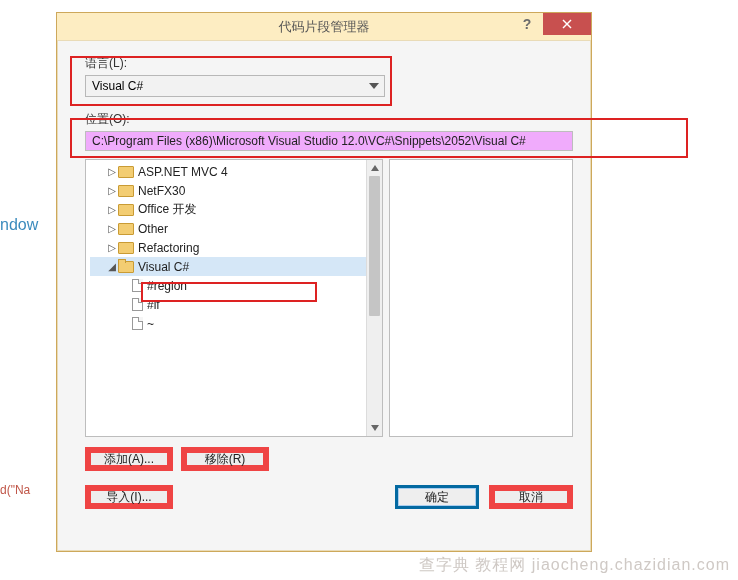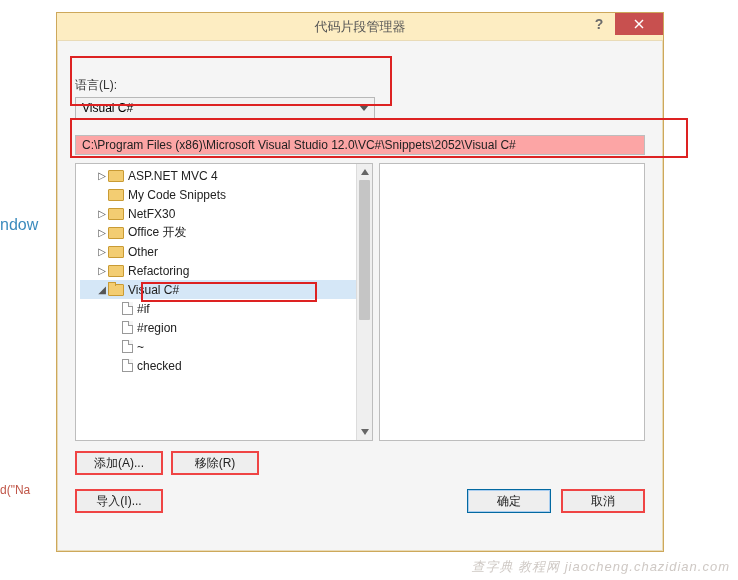--- a/index.html
+++ b/index.html
@@ -1,41 +1,41 @@
 <!DOCTYPE html>
 <html><head>
 <meta charset="utf-8">
 <style>
   * { box-sizing: border-box; font-family: "Microsoft YaHei", "Segoe UI", Tahoma, sans-serif; font-size: 12px; }
   body { margin:0; width:738px; height:580px; background:#fff; position:relative; overflow:hidden; }
   .bg-text-1 { position:absolute; left:0; top:200px; color:#3b8bbd; font-size:16px;margin-top:16px; }
   .bg-text-2 { position:absolute; left:0; top:480px; color:#9b6b53; font-size:16px; }
   .bg-text-2 span { color:#c05648; }
-  .watermark { position:absolute; right:8px; bottom:4px; color:#cfc9c5; font-size:13px; font-style:italic; letter-spacing:1px; }
+  .watermark { position:absolute; right:8px; bottom:4px; color:#cfc9c5; font-size:16px; letter-spacing:1px; }
 
-  .dlg { position:absolute; left:56px; top:12px; width:608px; height:540px; border:1px solid #cda85b; background:#f5f5f5; box-shadow:0 0 0 1px #e9dbb7 inset; }
+  .dlg { position:absolute; left:56px; top:12px; width:536px; height:540px; border:1px solid #cda85b; background:#f5f5f5; box-shadow:0 0 0 1px #e9dbb7 inset; }
   .titlebar { height:28px; background:#fdedc2; border-bottom:1px solid #e9dbb7; display:flex; align-items:center; position:relative; }
   .title { flex:1; text-align:center; color:#555; font-size:13px; }
   .winbtns { display:flex; position:absolute; right:0; top:0; height:22px; }
   .winbtn { width:40px; height:22px; display:flex; align-items:center; justify-content:center; color:#777; }
   .winbtn.help { font-weight:bold; font-size:14px; color:#6b6b6b; width:32px; }
   .winbtn.close { background:#c8504f; color:#fff; width:48px; }
   .winbtn.close svg { stroke:#fff; }
 
-  .content { padding:14px 18px 12px 18px;margin-top:22px; }
+  .content { padding:14px 18px 12px 28px; }
   .lbl { color:#333; margin-bottom:3px; }
 
   .combo { width:300px; height:22px; border:1px solid #b8b8b8; background:#f2f2f2; display:flex; align-items:center; padding:0 4px 0 6px; justify-content:space-between; }
   .combo .chev { width:12px; }
 
   .red-box-1 { position:absolute; left:70px; top:56px; width:322px; height:50px; border:2px solid #d22; pointer-events:none; }
   .red-box-2 { position:absolute; left:70px; top:118px; width:618px; height:40px; border:2px solid #d22; pointer-events:none; }
   .red-box-3 { position:absolute; left:141px; top:282px; width:176px; height:20px; border:2px solid #d22; pointer-events:none; }
 
-  .path { width:100%; height:20px; border:1px solid #bdbdbd; background:#fca5a5; padding:2px 6px; margin-top:2px; color:#222; }
+  .path { width:100%; height:20px; border:1px solid #bdbdbd; background:#f0abfc; padding:2px 6px; margin-top:2px; color:#222; }
 
   .panes { display:flex; gap:6px; margin-top:8px; height:278px; }
   .tree-wrap { width:298px; border:1px solid #bdbdbd; background:#fff; position:relative; overflow:hidden; }
   .right-pane { flex:1; border:1px solid #bdbdbd; background:#fff; }
   .tree { padding:2px 0 2px 4px; }
   .node { display:flex; align-items:center; height:19px; white-space:nowrap; color:#222; }
   .exp { width:12px; text-align:center; color:#555; font-size:10px; }
   .exp.blank { visibility:hidden; }
   .folder { width:16px; height:12px; background:#f3cd72; border:1px solid #c99b34; border-radius:1px; margin-right:4px; position:relative; }
   .folder.open::before { content:""; position:absolute; left:-1px; top:-3px; width:6px; height:3px; background:#f3cd72; border:1px solid #c99b34; border-bottom:none; border-radius:1px 1px 0 0;}
@@ -44,22 +44,22 @@
   .node.sel { background:#d5e7f7; }
   .ind1 { padding-left:16px; }
   .ind2 { padding-left:30px; }
 
   .vscroll { position:absolute; right:0; top:0; bottom:0; width:16px; background:#efefef; border-left:1px solid #dcdcdc; }
   .vscroll .arrow { height:16px; display:flex; align-items:center; justify-content:center; }
   .vscroll .thumb { position:absolute; left:2px; right:2px; top:16px; height:140px; background:#c5c5c5; border-radius:1px; }
 
   .btnrow { display:flex; gap:8px; margin-top:10px; }
   .btnrow2 { display:flex; margin-top:14px; }
-  .btn { min-width:88px; height:24px; border:2px solid #ef4444; background:#eee; display:flex; align-items:center; justify-content:center; color:#222; padding:0 10px; }
-  .btn.def { border:1px solid #0369a1; box-shadow:0 0 0 1px #a9cdef inset; }
+  .btn { min-width:88px; height:24px; border:6px solid #ef4444; background:#eee; display:flex; align-items:center; justify-content:center; color:#222; padding:0 10px; }
+  .btn.def { border:3px solid #0369a1; box-shadow:0 0 0 1px #a9cdef inset; }
   .spacer { flex:1; }
 </style>
 </head>
 <body>
 
 <div class="bg-text-1">ndow</div>
 <div class="bg-text-2"><span>d("</span><span style="color:#c05648">Na</span></div>
 <div class="watermark">查字典 教程网  jiaocheng.chazidian.com</div>
 
 <div class="dlg">
@@ -80,34 +80,30 @@
     <div class="lbl">语言(L):</div>
     <div class="combo">
       <span>Visual C#</span>
       <svg class="chev" width="10" height="6" viewBox="0 0 10 6">
           <polygon points="0,0 10,0 5,6" fill="#555"></polygon>
         </svg>
     </div>
 
     <div style="height:14px"></div>
 
+    <div class="lbl">位置(O):</div>
     <div class="path">C:\Program Files (x86)\Microsoft Visual Studio 12.0\VC#\Snippets\2052\Visual C#</div>
 
     <div class="panes">
       <div class="tree-wrap">
         <div class="tree" id="tree">
             <div class="node ind1">
               <span class="exp">▷</span>
               <span class="folder"></span>
               <span>ASP.NET MVC 4</span>
-            </div>
-            <div class="node ind1">
-              <span class="exp blank">▷</span>
-              <span class="folder"></span>
-              <span>My Code Snippets</span>
             </div>
             <div class="node ind1">
               <span class="exp">▷</span>
               <span class="folder"></span>
               <span>NetFX30</span>
             </div>
             <div class="node ind1">
               <span class="exp">▷</span>
               <span class="folder"></span>
               <span>Office 开发</span>
@@ -123,36 +119,31 @@
               <span>Refactoring</span>
             </div>
             <div class="node ind1 sel">
               <span class="exp">◢</span>
               <span class="folder open"></span>
               <span>Visual C#</span>
             </div>
             <div class="node ind2">
               <span class="exp blank">▷</span>
               <span class="file"></span>
+              <span>#region</span>
+            </div>
+            <div class="node ind2">
+              <span class="exp blank">▷</span>
+              <span class="file"></span>
               <span>#if</span>
             </div>
             <div class="node ind2">
               <span class="exp blank">▷</span>
               <span class="file"></span>
-              <span>#region</span>
-            </div>
-            <div class="node ind2">
-              <span class="exp blank">▷</span>
-              <span class="file"></span>
               <span>~</span>
-            </div>
-            <div class="node ind2">
-              <span class="exp blank">▷</span>
-              <span class="file"></span>
-              <span>checked</span>
             </div>
           </div>
         <div class="vscroll">
           <div class="arrow">
               <svg width="8" height="8" viewBox="0 0 8 8">
                 <polygon points="4,1 8,7 0,7" fill="#666"></polygon>
               </svg>
             </div>
           <div class="thumb"></div>
           <div class="arrow" style="position:absolute;bottom:0;left:0;right:0">

